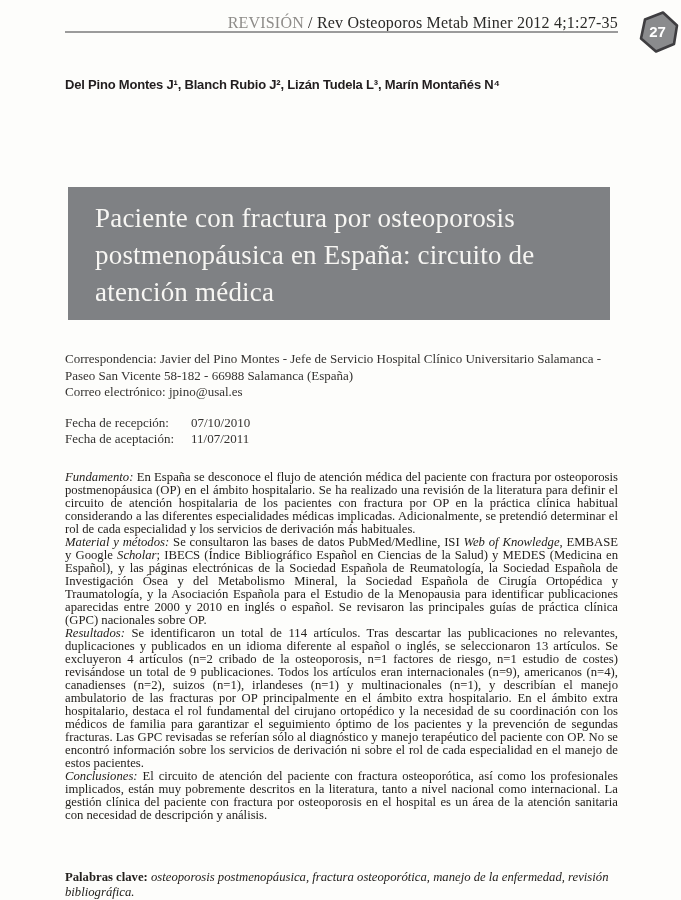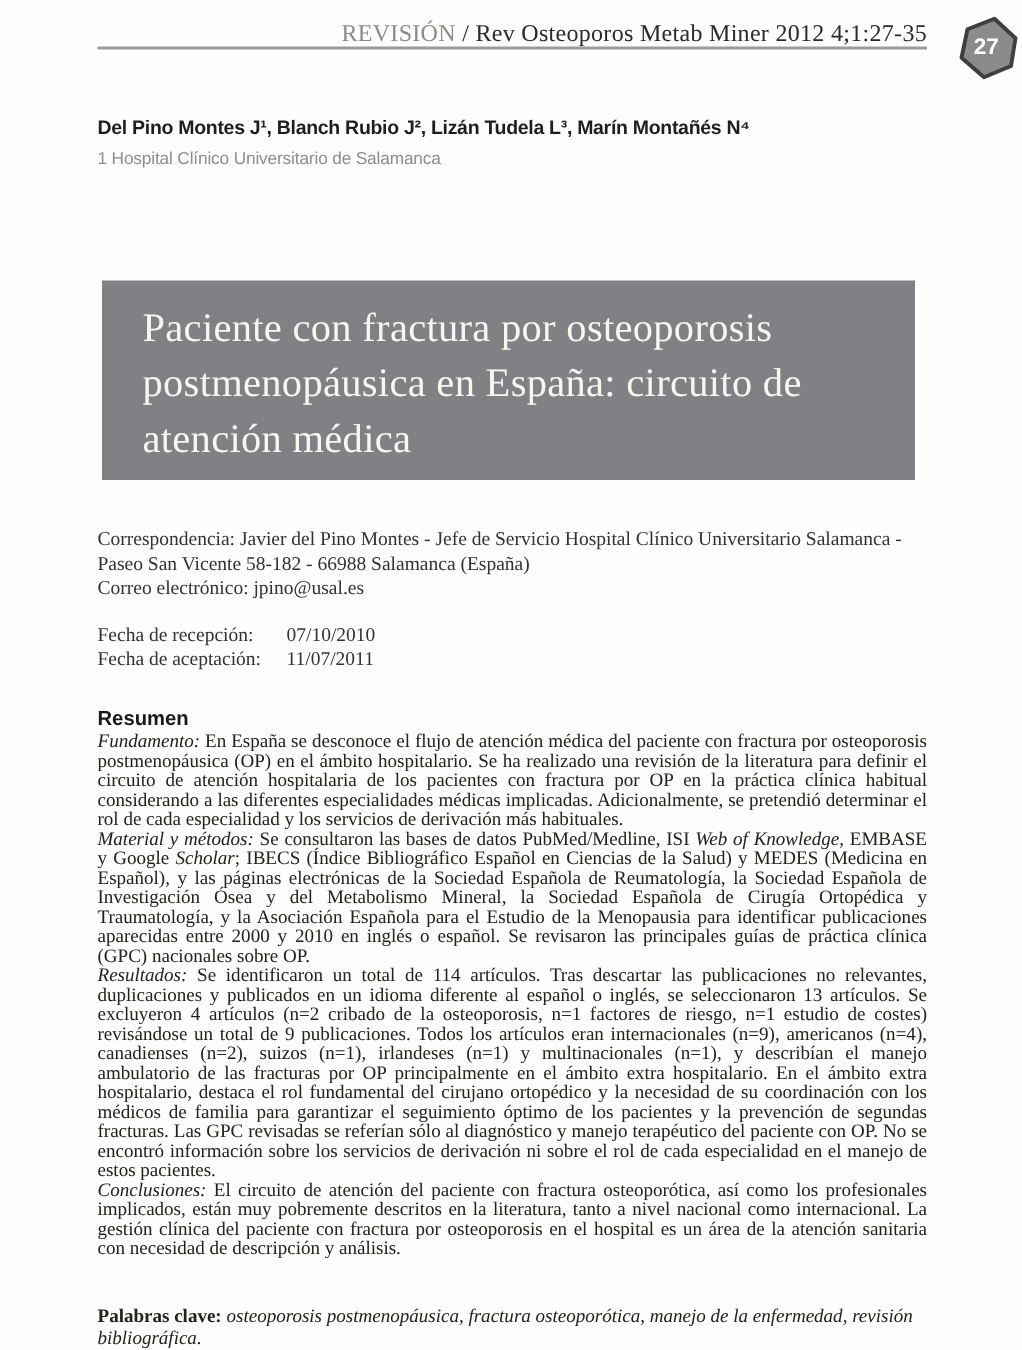--- a/index.html
+++ b/index.html
@@ -97,21 +97,20 @@
   <div class="page-badge">
     <svg width="44" height="46" viewBox="0 0 44 46">
       <polygon points="40,16.5 26,3.5 8,10.5 4,29.5 19,42.5 37,35" style="fill:var(--hex-fill,#8a8b8d);stroke:var(--hex-stroke,#3e3d40);stroke-width:2.6;stroke-linejoin:round;"></polygon>
     </svg>
     <span class="num">27</span>
   </div>
 
   <div class="authors">
     <p class="author-line">Del Pino Montes J¹, Blanch Rubio J², Lizán Tudela L³, Marín Montañés N⁴</p>
     <div class="affiliations">
-      <div>1 Hospital Clínico Universitario de Salamanca</div>
     </div>
   </div>
 
   <div class="title-box">
     <h1>Paciente con fractura por osteoporosis postmenopáusica en España: circuito de atención médica</h1>
   </div>
 
   <div class="correspondence">
     <p>Correspondencia: Javier del Pino Montes - Jefe de Servicio Hospital Clínico Universitario Salamanca - Paseo San Vicente 58-182 - 66988 Salamanca (España)</p>
     <p>Correo electrónico: jpino@usal.es</p>
@@ -121,21 +120,20 @@
         <span>07/10/2010</span>
       </div>
       <div class="date-row">
         <span class="lbl">Fecha de aceptación:</span>
         <span>11/07/2011</span>
       </div>
     </div>
   </div>
 
   <div class="abstract">
-    <h2>Resumen</h2>
     <p><i>Fundamento:</i> En España se desconoce el flujo de atención médica del paciente con fractura por osteoporosis postmenopáusica (OP) en el ámbito hospitalario. Se ha realizado una revisión de la literatura para definir el circuito de atención hospitalaria de los pacientes con fractura por OP en la práctica clínica habitual considerando a las diferentes especialidades médicas implicadas. Adicionalmente, se pretendió determinar el rol de cada especialidad y los servicios de derivación más habituales.</p>
     <p><i>Material y métodos:</i> Se consultaron las bases de datos PubMed/Medline, ISI <i>Web of Knowledge</i>, EMBASE y Google <i>Scholar</i>; IBECS (Índice Bibliográfico Español en Ciencias de la Salud) y MEDES (Medicina en Español), y las páginas electrónicas de la Sociedad Española de Reumatología, la Sociedad Española de Investigación Ósea y del Metabolismo Mineral, la Sociedad Española de Cirugía Ortopédica y Traumatología, y la Asociación Española para el Estudio de la Menopausia para identificar publicaciones aparecidas entre 2000 y 2010 en inglés o español. Se revisaron las principales guías de práctica clínica (GPC) nacionales sobre OP.</p>
     <p><i>Resultados:</i> Se identificaron un total de 114 artículos. Tras descartar las publicaciones no relevantes, duplicaciones y publicados en un idioma diferente al español o inglés, se seleccionaron 13 artículos. Se excluyeron 4 artículos (n=2 cribado de la osteoporosis, n=1 factores de riesgo, n=1 estudio de costes) revisándose un total de 9 publicaciones. Todos los artículos eran internacionales (n=9), americanos (n=4), canadienses (n=2), suizos (n=1), irlandeses (n=1) y multinacionales (n=1), y describían el manejo ambulatorio de las fracturas por OP principalmente en el ámbito extra hospitalario. En el ámbito extra hospitalario, destaca el rol fundamental del cirujano ortopédico y la necesidad de su coordinación con los médicos de familia para garantizar el seguimiento óptimo de los pacientes y la prevención de segundas fracturas. Las GPC revisadas se referían sólo al diagnóstico y manejo terapéutico del paciente con OP. No se encontró información sobre los servicios de derivación ni sobre el rol de cada especialidad en el manejo de estos pacientes.</p>
     <p><i>Conclusiones:</i> El circuito de atención del paciente con fractura osteoporótica, así como los profesionales implicados, están muy pobremente descritos en la literatura, tanto a nivel nacional como internacional. La gestión clínica del paciente con fractura por osteoporosis en el hospital es un área de la atención sanitaria con necesidad de descripción y análisis.</p>
   </div>
 
   <p class="keywords">
     <span class="kw-label">Palabras clave:</span>
     <span class="kw-text">osteoporosis postmenopáusica, fractura osteoporótica, manejo de la enfermedad, revisión bibliográfica.</span>
   </p>

